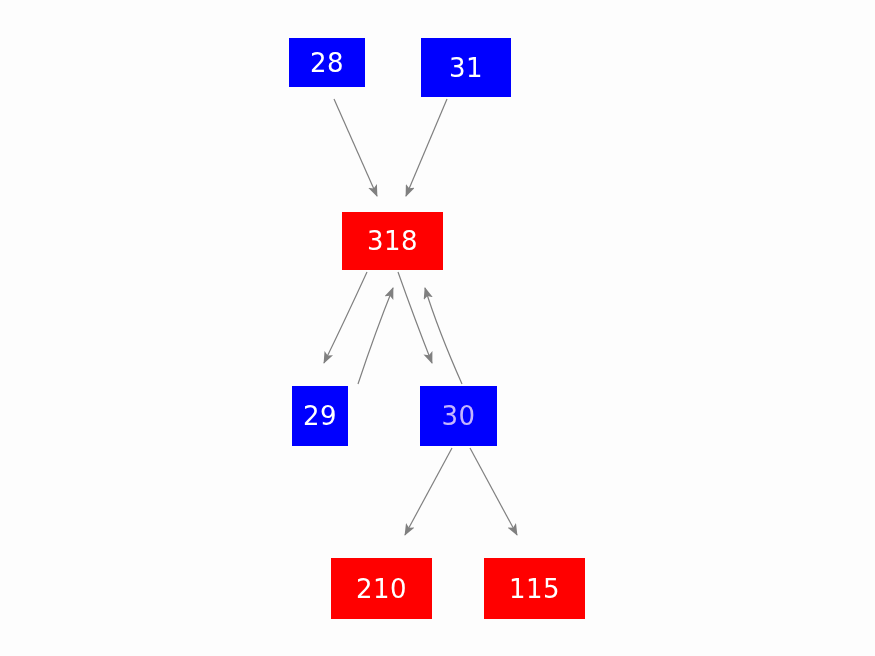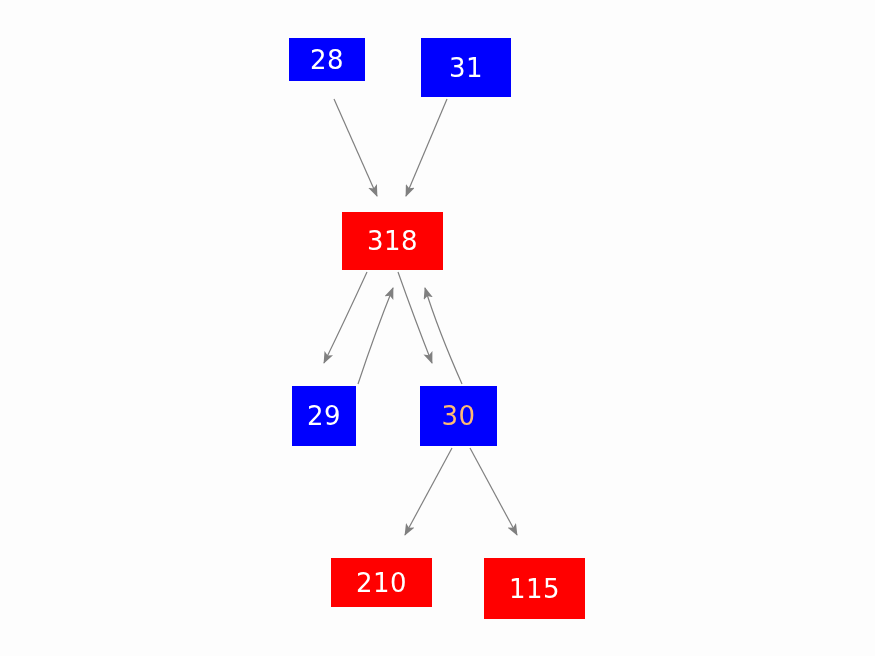--- a/index.html
+++ b/index.html
@@ -55,36 +55,36 @@
         <path d="M 367,272 Q 345,320 324,363" fill="none" stroke="#808080" stroke-width="1.2" marker-end="url(#arrowhead)"></path>
         <path d="M 398,272 Q 415,320 432,363" fill="none" stroke="#808080" stroke-width="1.2" marker-end="url(#arrowhead)"></path>
         <path d="M 358,384 Q 376,330 393,288" fill="none" stroke="#808080" stroke-width="1.2" marker-end="url(#arrowhead)"></path>
         <path d="M 462,384 Q 438,330 425,288" fill="none" stroke="#808080" stroke-width="1.2" marker-end="url(#arrowhead)"></path>
         <path d="M 452,448 L 405,535" fill="none" stroke="#808080" stroke-width="1.2" marker-end="url(#arrowhead)"></path>
         <path d="M 470,448 L 517,535" fill="none" stroke="#808080" stroke-width="1.2" marker-end="url(#arrowhead)"></path>
       </g>
   </svg>
 
   <div id="nodes-group">
-      <div class="node" style="left: 289px; top: 38px; width: 76px; height: 43px; background: rgb(0, 0, 255); color: rgb(255, 255, 255); text-align: center;">
+      <div class="node" style="left: 289px; top: 38px; width: 76px; height: 49px; background: rgb(0, 0, 255); color: rgb(255, 255, 255); text-align: center;">
         <span class="node-label">28</span>
       </div>
       <div class="node" style="left: 421px; top: 38px; width: 90px; height: 59px; background: rgb(0, 0, 255); color: rgb(255, 255, 255);">
         <span class="node-label">31</span>
       </div>
       <div class="node" style="left: 342px; top: 212px; width: 101px; height: 58px; background: rgb(255, 0, 0); color: rgb(255, 255, 255);">
         <span class="node-label">318</span>
       </div>
-      <div class="node" style="left: 292px; top: 386px; width: 64px; height: 60px; background: rgb(0, 0, 255); color: rgb(255, 255, 255);">
+      <div class="node" style="left: 292px; top: 386px; width: 56px; height: 60px; background: rgb(0, 0, 255); color: rgb(255, 255, 255);">
         <span class="node-label">29</span>
       </div>
-      <div class="node" style="left: 420px; top: 386px; width: 77px; height: 60px; background: rgb(0, 0, 255); color: #fdba74;">
+      <div class="node" style="left: 420px; top: 386px; width: 77px; height: 60px; background: rgb(0, 0, 255); color: #c4b5fd;">
         <span class="node-label">30</span>
       </div>
-      <div class="node" style="left: 331px; top: 558px; width: 101px; height: 49px; background: rgb(255, 0, 0); color: rgb(255, 255, 255);">
+      <div class="node" style="left: 331px; top: 558px; width: 101px; height: 61px; background: rgb(255, 0, 0); color: rgb(255, 255, 255);">
         <span class="node-label">210</span>
       </div>
       <div class="node" style="left: 484px; top: 558px; width: 101px; height: 61px; background: rgb(255, 0, 0); color: rgb(255, 255, 255);">
         <span class="node-label">115</span>
       </div>
     </div>
 
 </div>
 
 </body></html>

